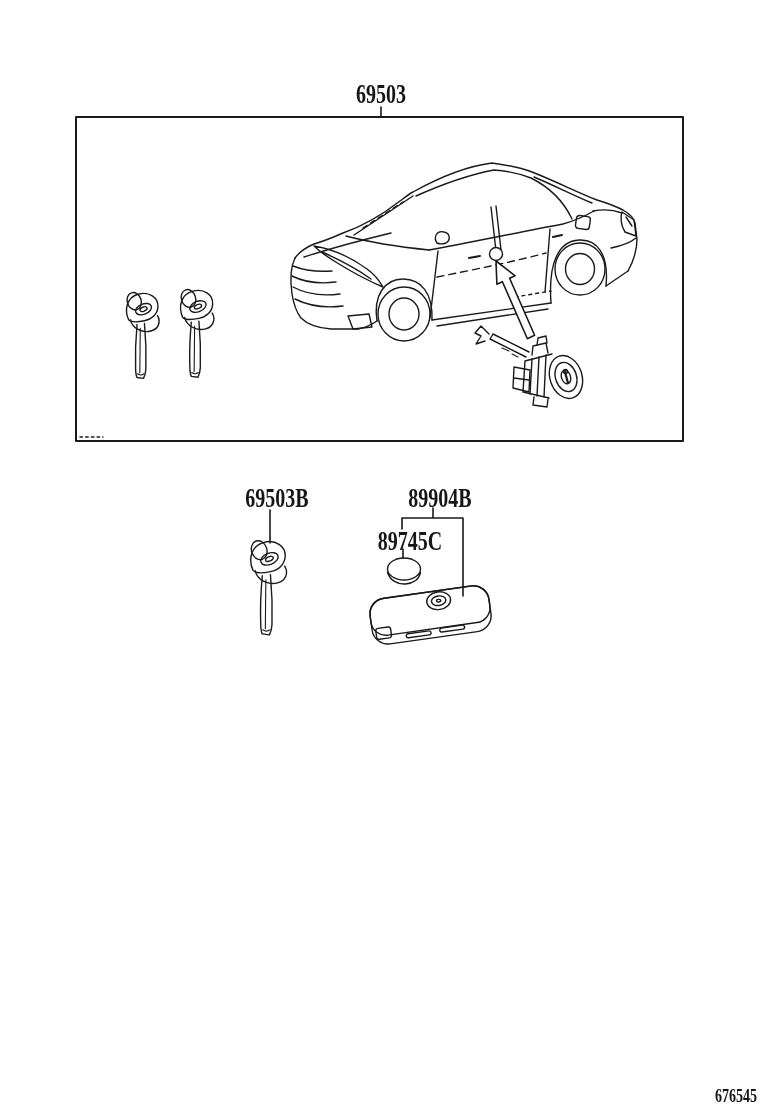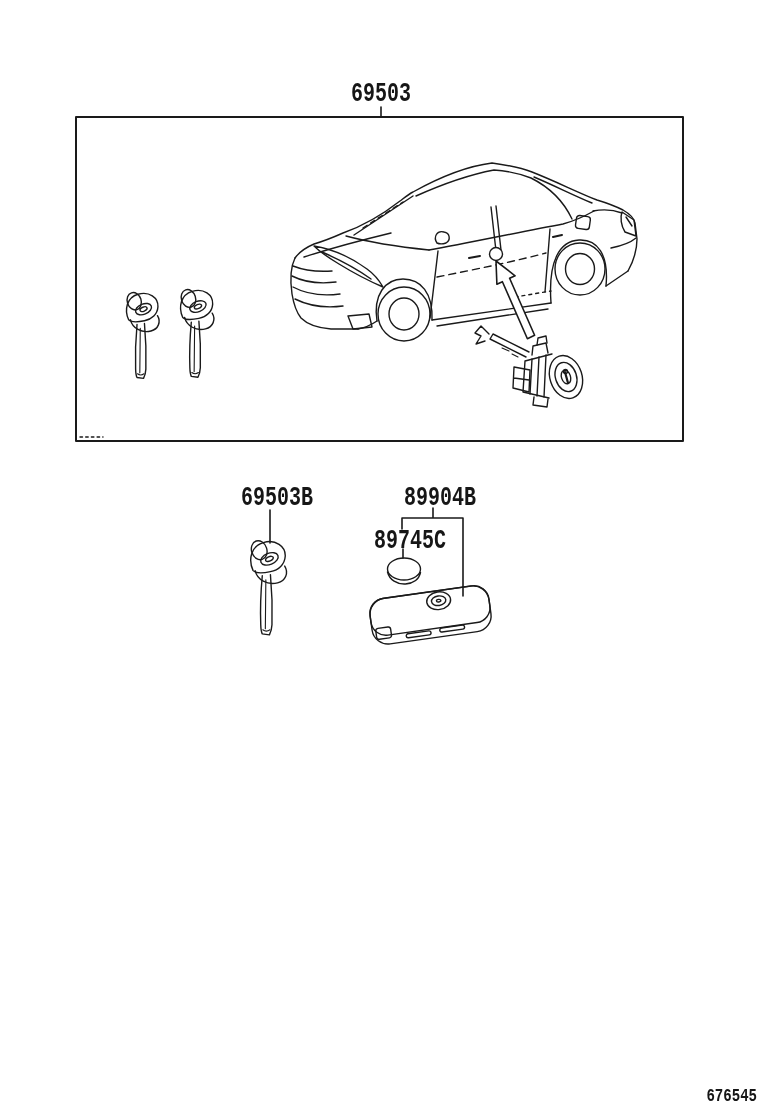--- a/index.html
+++ b/index.html
@@ -1,18 +1,18 @@
 <!DOCTYPE html>
 <html><head>
 <meta charset="utf-8">
 <style>
   html,body{margin:0;padding:0;background:#ffffff;}
   .page{
     position:relative;width:760px;height:1112px;background:#ffffff;overflow:hidden;
-    font-family:Liberation Mono, monospace;
+    font-family:Liberation Serif, serif;
     border-radius:21px;
   }
   .art{position:absolute;left:0;top:0;}
   .lbl{
     position:absolute;width:100px;text-align:center;
     font-weight:bold;font-size:27px;line-height:24px;color:#161616;
     letter-spacing:0;transform:scaleX(0.74);transform-origin:50% 0;
     white-space:nowrap;user-select:none;
   }
   .figcode{

